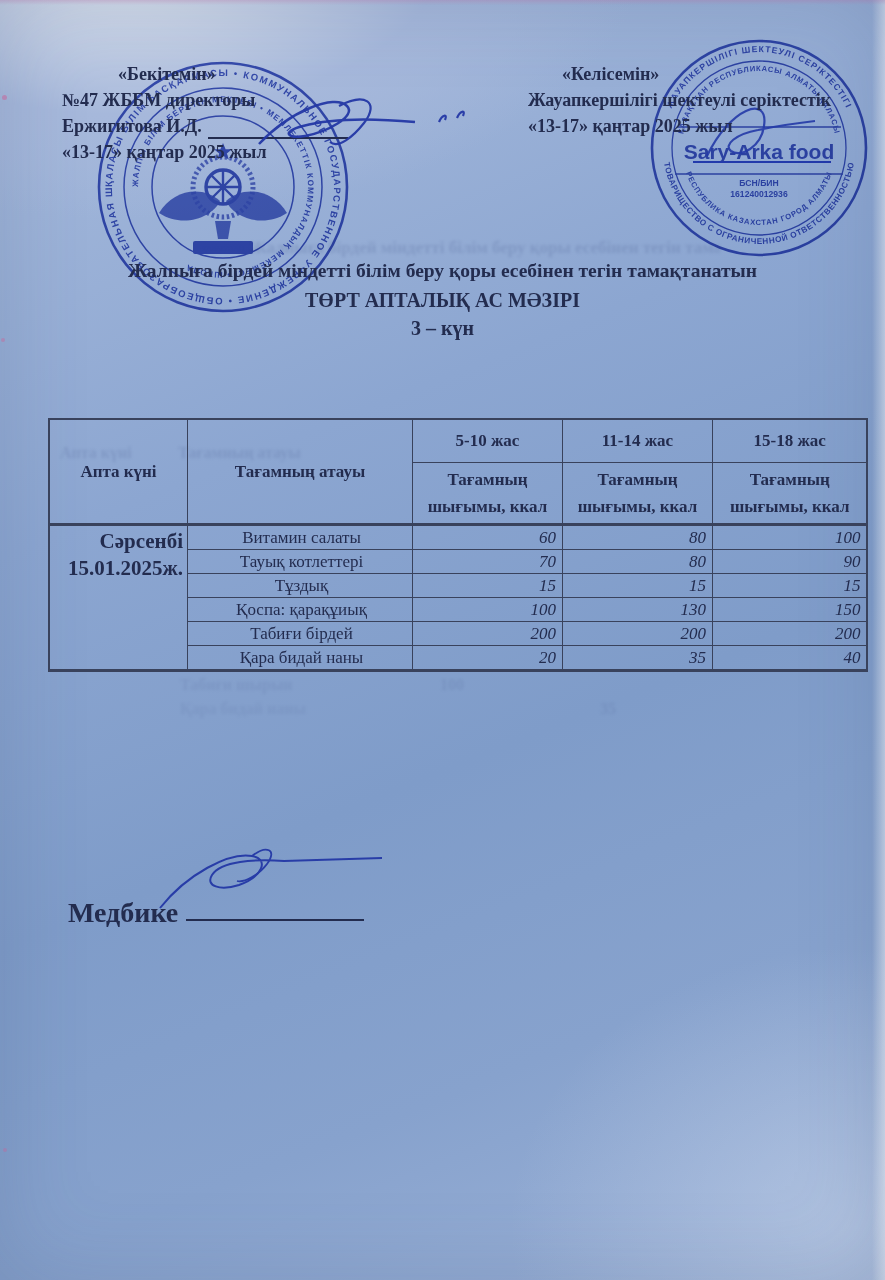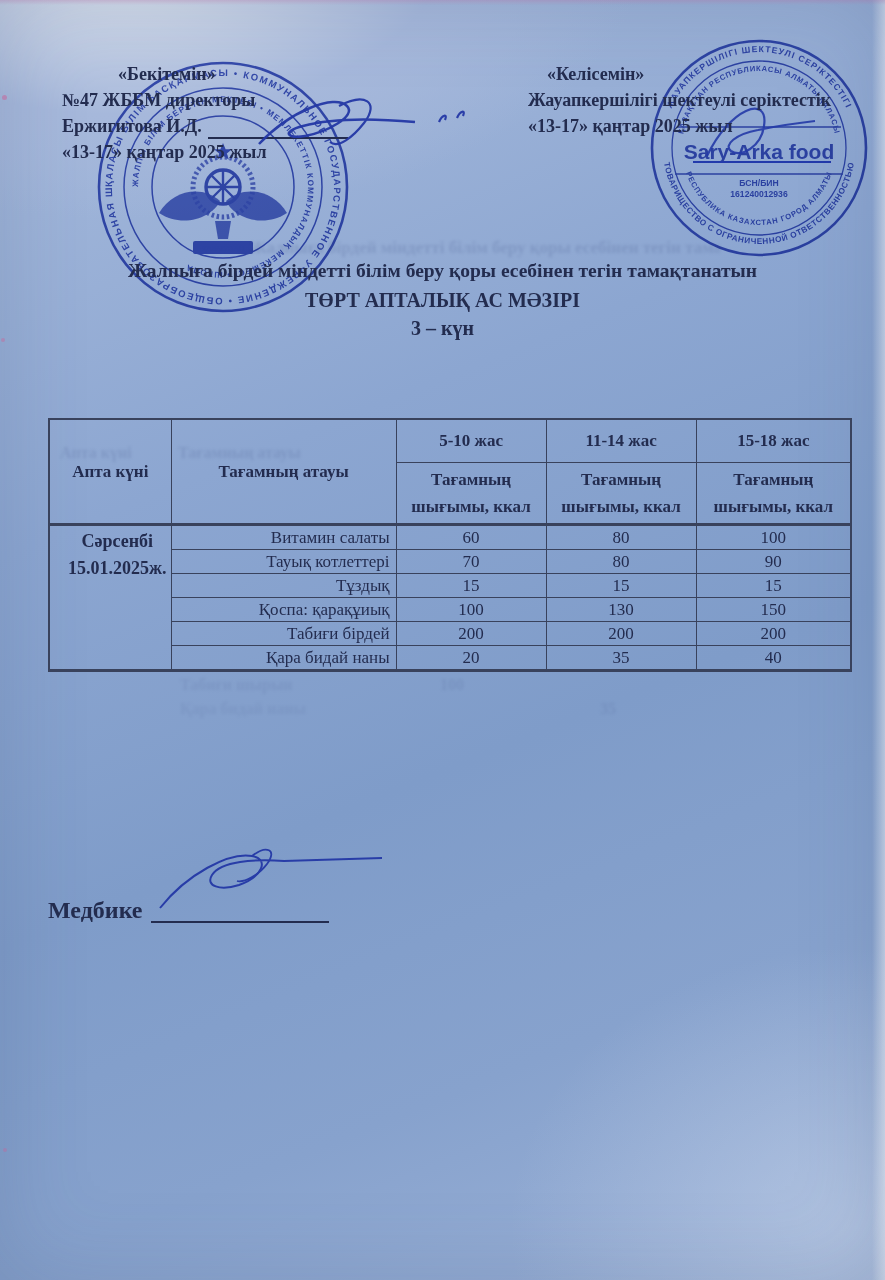--- a/index.html
+++ b/index.html
@@ -16,21 +16,21 @@
     background:linear-gradient(to left, rgba(241,245,251,.6), rgba(241,245,251,0));}
   .edge-top{position:absolute;top:0;left:0;width:100%;height:5px;
     background:linear-gradient(to bottom, rgba(196,110,170,.28), rgba(196,110,170,0));}
   .speck{position:absolute;border-radius:50%;background:#d66a9e;}
 
   
   .hdr{position:absolute;top:61px;font-weight:bold;font-size:18px;line-height:26px;z-index:3;}
   .hdr-approve{left:62px;width:392px;}
   .hdr-agree{left:528px;width:352px;}
   .hdr .blk-title{margin-left:56px;}
-  .hdr-agree .blk-title{margin-left:19px;}
+  .hdr-agree .blk-title{margin-left:34px;}
   .person-line{display:flex;align-items:flex-end;}
   .sign-line{flex:0 0 140px;border-bottom:2.5px solid #232c4f;height:20px;margin-left:6px;}
 
   
   svg.stamp{position:absolute;mix-blend-mode:multiply;opacity:.92;filter:blur(.3px);}
   .school-stamp{left:92px;top:56px;z-index:2;}
   .supplier-stamp{left:645px;top:34px;z-index:2;}
   svg.pen{position:absolute;z-index:4;opacity:.95;}
   .stamp-txt{font-family:"Liberation Sans",sans-serif;font-weight:bold;fill:#3b53bd;}
 
@@ -40,30 +40,30 @@
   .doc-title div{font-size:20px;line-height:28.5px;}
 
   
   table.menu{position:absolute;left:48px;top:418px;border-collapse:collapse;z-index:3;
     border:2.5px solid #39425c;}
   .menu th,.menu td{border:1.4px solid #39425c;font-weight:normal;}
   .menu thead th{font-weight:bold;font-size:17px;text-align:center;}
   .menu .age-row th{height:40px;}
   .menu .sub-row th{height:60px;line-height:27px;padding:0 10px;}
   .menu tbody td{height:23px;font-size:17px;line-height:23px;padding:0 6px;}
-  .menu td.dish{text-align:right;padding-left:9px;}
-  .menu td.num{text-align:center;}
-  .menu td.day{vertical-align:top;font-weight:bold;font-size:18px;line-height:27px;
-    padding:2px 4px 0 18px;text-align:center;}
+  .menu td.dish{text-align:center;padding-left:9px;}
+  .menu td.num{text-align:right;font-style:italic;}
+  .menu td.day{vertical-align:top;font-weight:bold;font-size:21px;line-height:27px;
+    padding:2px 4px 0 18px;text-align:right;}
   .menu tbody tr.first td{border-top:3px solid #39425c;}
   table.menu{border-bottom-width:3.5px;}
 
   
-  .footer{position:absolute;left:48px;top:897px;display:flex;align-items:center;
-    font-weight:bold;font-size:24px;z-index:3;}
+  .footer{position:absolute;left:68px;top:897px;display:flex;align-items:flex-start;
+    font-weight:bold;font-size:28px;z-index:3;}
   .footer .sign-line{flex:0 0 178px;border-bottom:2.5px solid #232c4f;height:22px;margin-left:8px;}
 
   
   .ghost{position:absolute;color:#46598d;filter:blur(1.6px);font-weight:bold;
     pointer-events:none;white-space:nowrap;z-index:1;}
 </style>
 </head>
 <body>
 
 <div class="photo">

